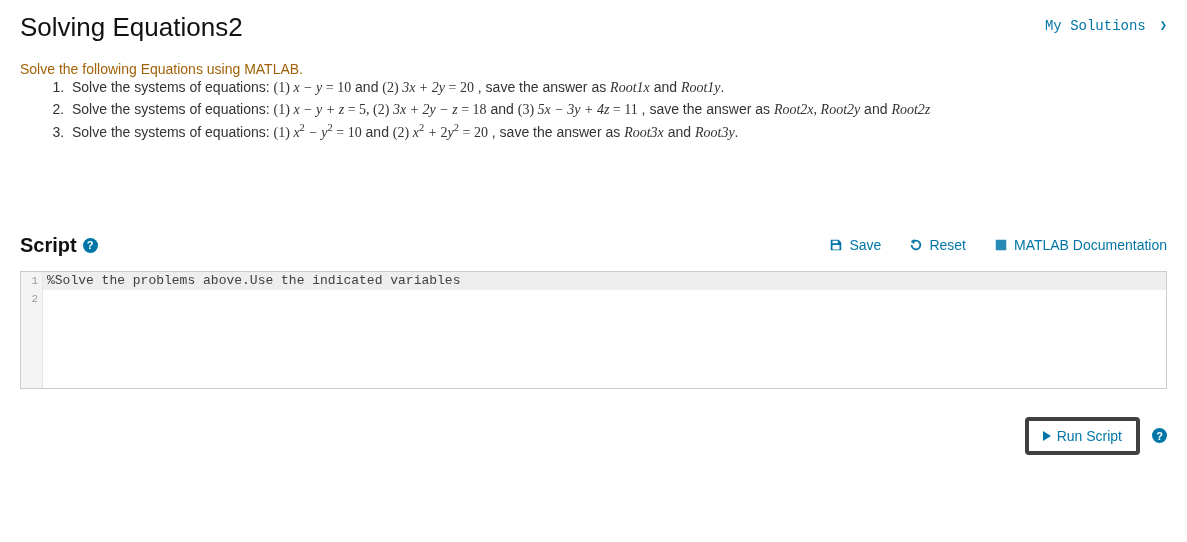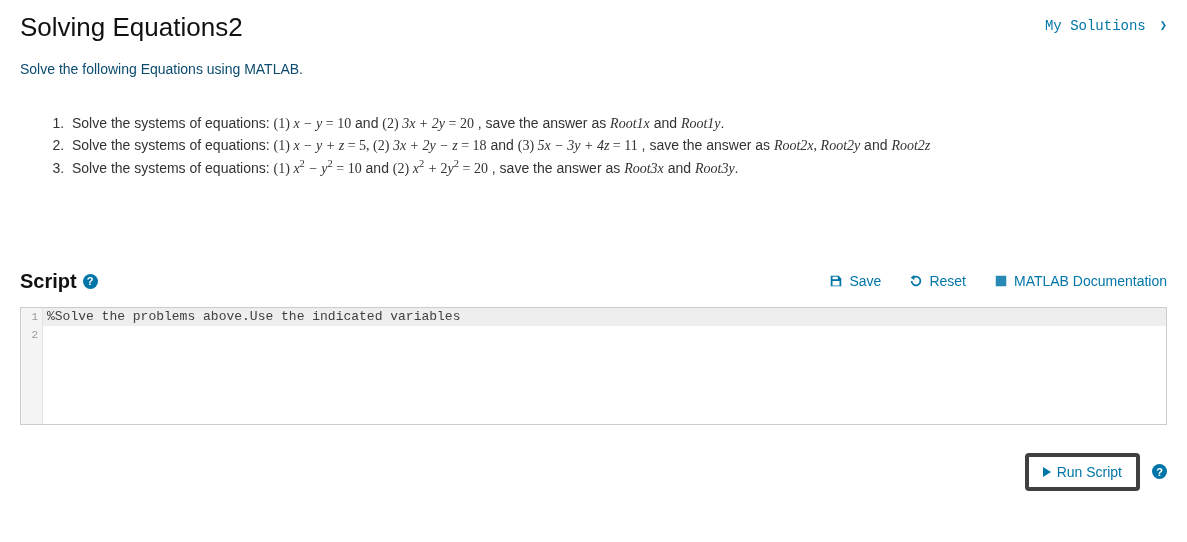--- a/index.html
+++ b/index.html
@@ -26,30 +26,29 @@
     color: #0076a8;
     font-size: 14px;
     cursor: pointer;
     display: flex;
     gap: 14px;
     padding-top: 6px;
     font-family: Liberation Mono, monospace;
   }
   .my-solutions .chev { font-size: 12px; }
   .intro {
-    color: #0c4a6e;
+    color: #a16207;
     font-size: 14px;
     margin-bottom: 0;
   }
   ol.problem-list {
     margin-left: 48px;
     font-size: 14px;
     color: #333;
     line-height: 1.55;
-    margin-top: 36px;
   }
   ol.problem-list li {
     padding-left: 4px;
   }
   .math {
     font-family: "Cambria Math", "STIX", "Times New Roman", serif;
     font-style: italic;
   }
   .mathup {
     font-family: "Cambria Math", "STIX", "Times New Roman", serif;

